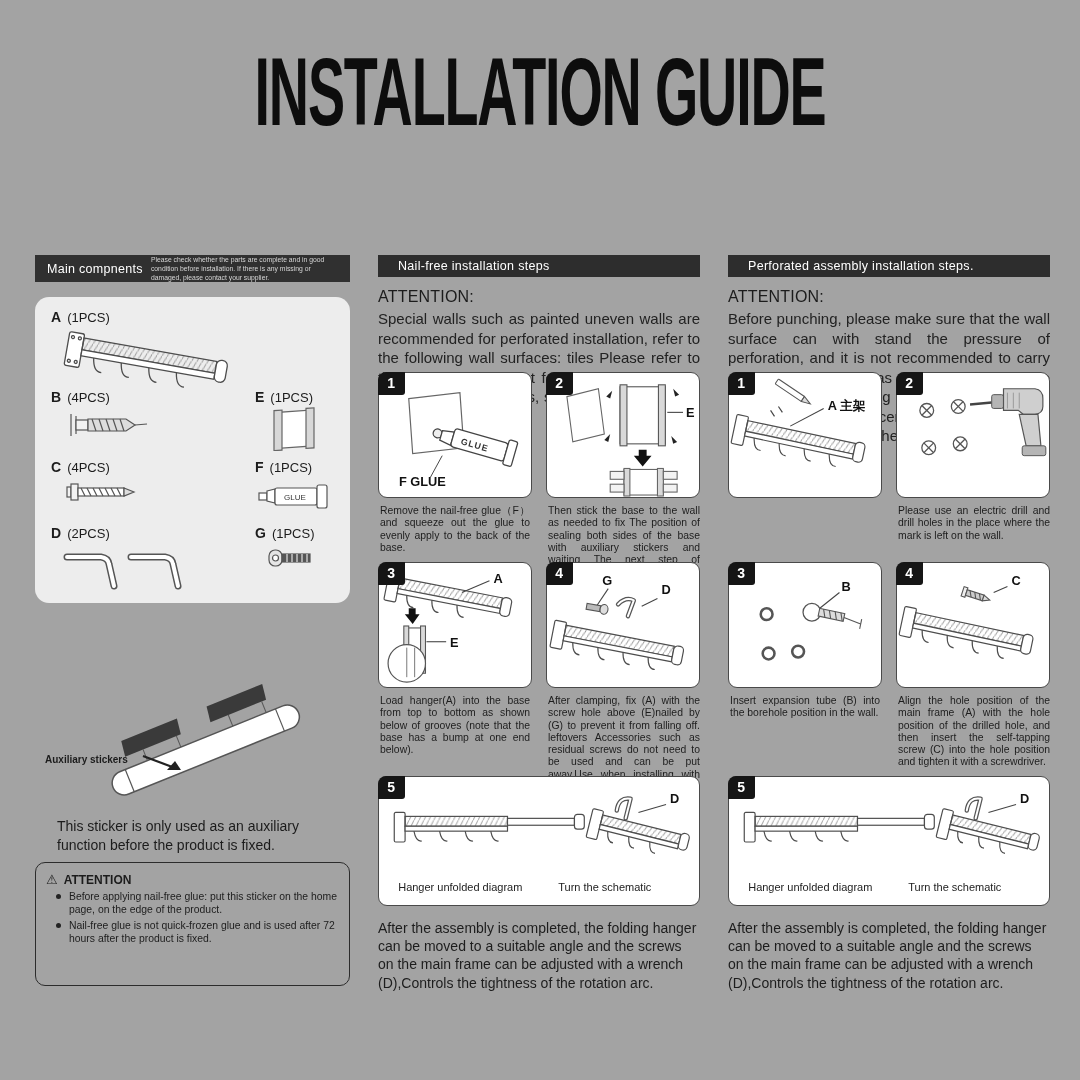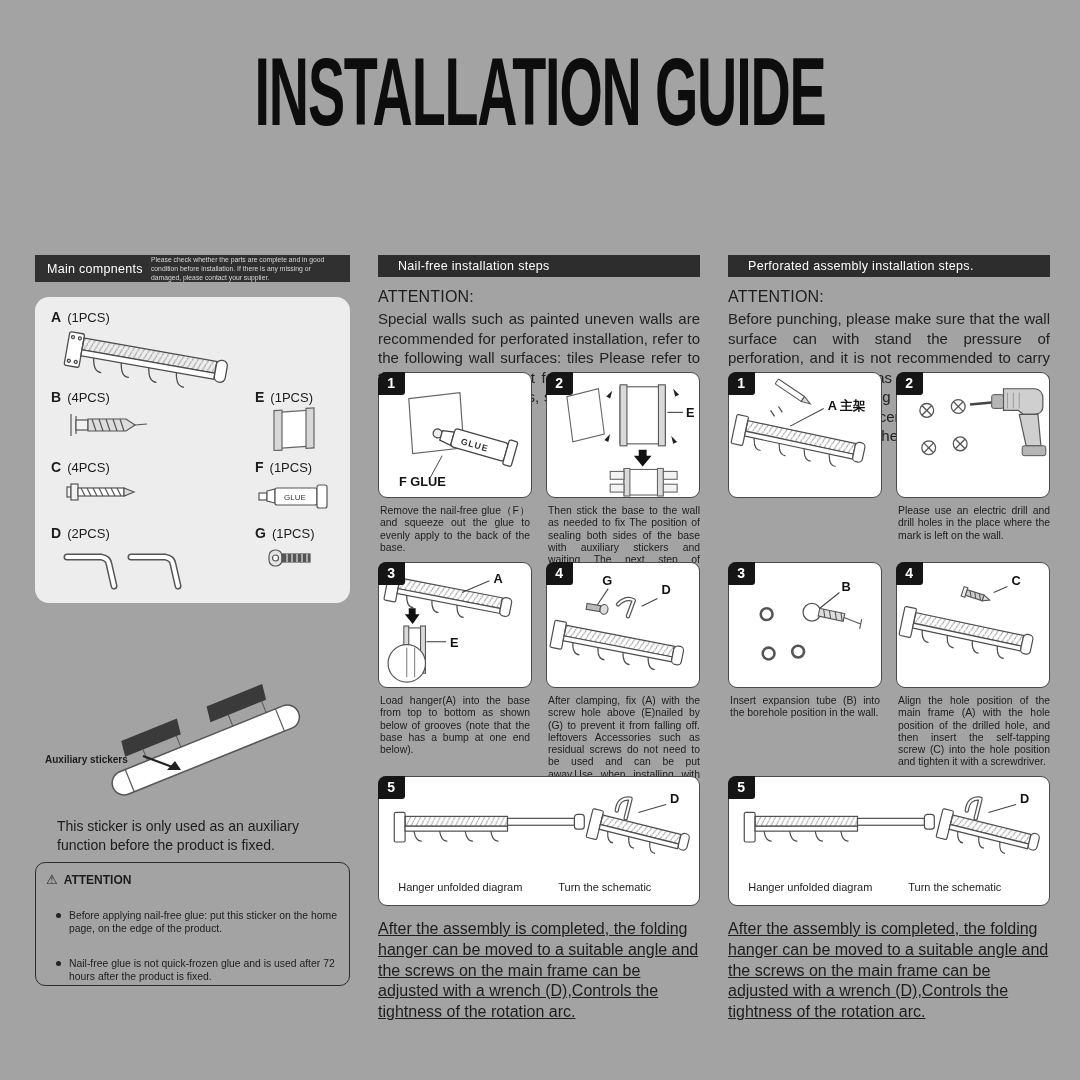--- a/index.html
+++ b/index.html
@@ -39,35 +39,35 @@
   .b4{left:168px;top:307px;width:154px;height:126px;}
   .b5{left:0;top:521px;width:322px;height:130px;}
   .badge{position:absolute;top:-1.4px;left:-1.4px;width:27px;height:23px;background:#151515;color:#fff;
          font-weight:bold;font-size:14px;display:flex;align-items:center;justify-content:center;
          border-radius:8px 0 3px 0;z-index:2;}
   .cap{position:absolute;font-size:10.4px;line-height:1.18;text-align:justify;color:#1d1d1d;}
   .c1{left:2px;top:250px;width:150px;}
   .c2{left:170px;top:250px;width:152px;}
   .c3{left:2px;top:440px;width:150px;}
   .c4{left:170px;top:440px;width:152px;}
-  .foot{position:absolute;left:0;top:664px;width:322px;font-size:16px;line-height:1.3;color:#1d1d1d;text-decoration:underline;}
+  .foot{position:absolute;left:0;top:664px;width:322px;font-size:14px;line-height:1.3;color:#1d1d1d;}
   .sublbl{position:absolute;bottom:12px;font-size:11px;color:#222;text-align:left;}
   .sub-l{left:6%;width:46%;}
   .sub-r{right:2%;width:42%;margin-top:12px;}
   
   .stickerfig{position:absolute;left:0;top:395px;width:315px;height:160px;}
   .stickerfig svg{position:absolute;left:0;top:0;width:100%;height:100%;}
   .sticklabel{position:absolute;left:10px;top:96px;font-size:10px;font-weight:bold;margin-top:8px;}
   .sticknote{position:absolute;left:22px;top:562px;width:292px;font-size:14px;line-height:1.35;}
   
   .attbox{position:absolute;left:0;top:607px;width:315px;height:124px;border:1.4px solid #2c2c2c;
           border-radius:10px;box-sizing:border-box;padding:9px 12px 0 10px;}
   .attbox-title{font-size:12px;font-weight:bold;display:flex;align-items:center;gap:6px;}
   .warn{font-size:13px;font-weight:normal;}
-  .bullet{display:flex;margin-top:22px;}
+  .bullet{display:flex;margin-top:3px;}
   .dot{width:5px;height:5px;border-radius:50%;background:#222;margin:4px 8px 0 10px;flex:none;}
   .btext{font-size:10.4px;line-height:1.25;color:#1d1d1d;}
   
   text.lbl{font:bold 13px "Liberation Sans",sans-serif;fill:#111;}
   text.tube{font:bold 9px "Liberation Sans",sans-serif;fill:#333;letter-spacing:1px;}
   text.glue{font:8px "Liberation Sans",sans-serif;fill:#333;}
 </style>
 </head>
 <body>
 

